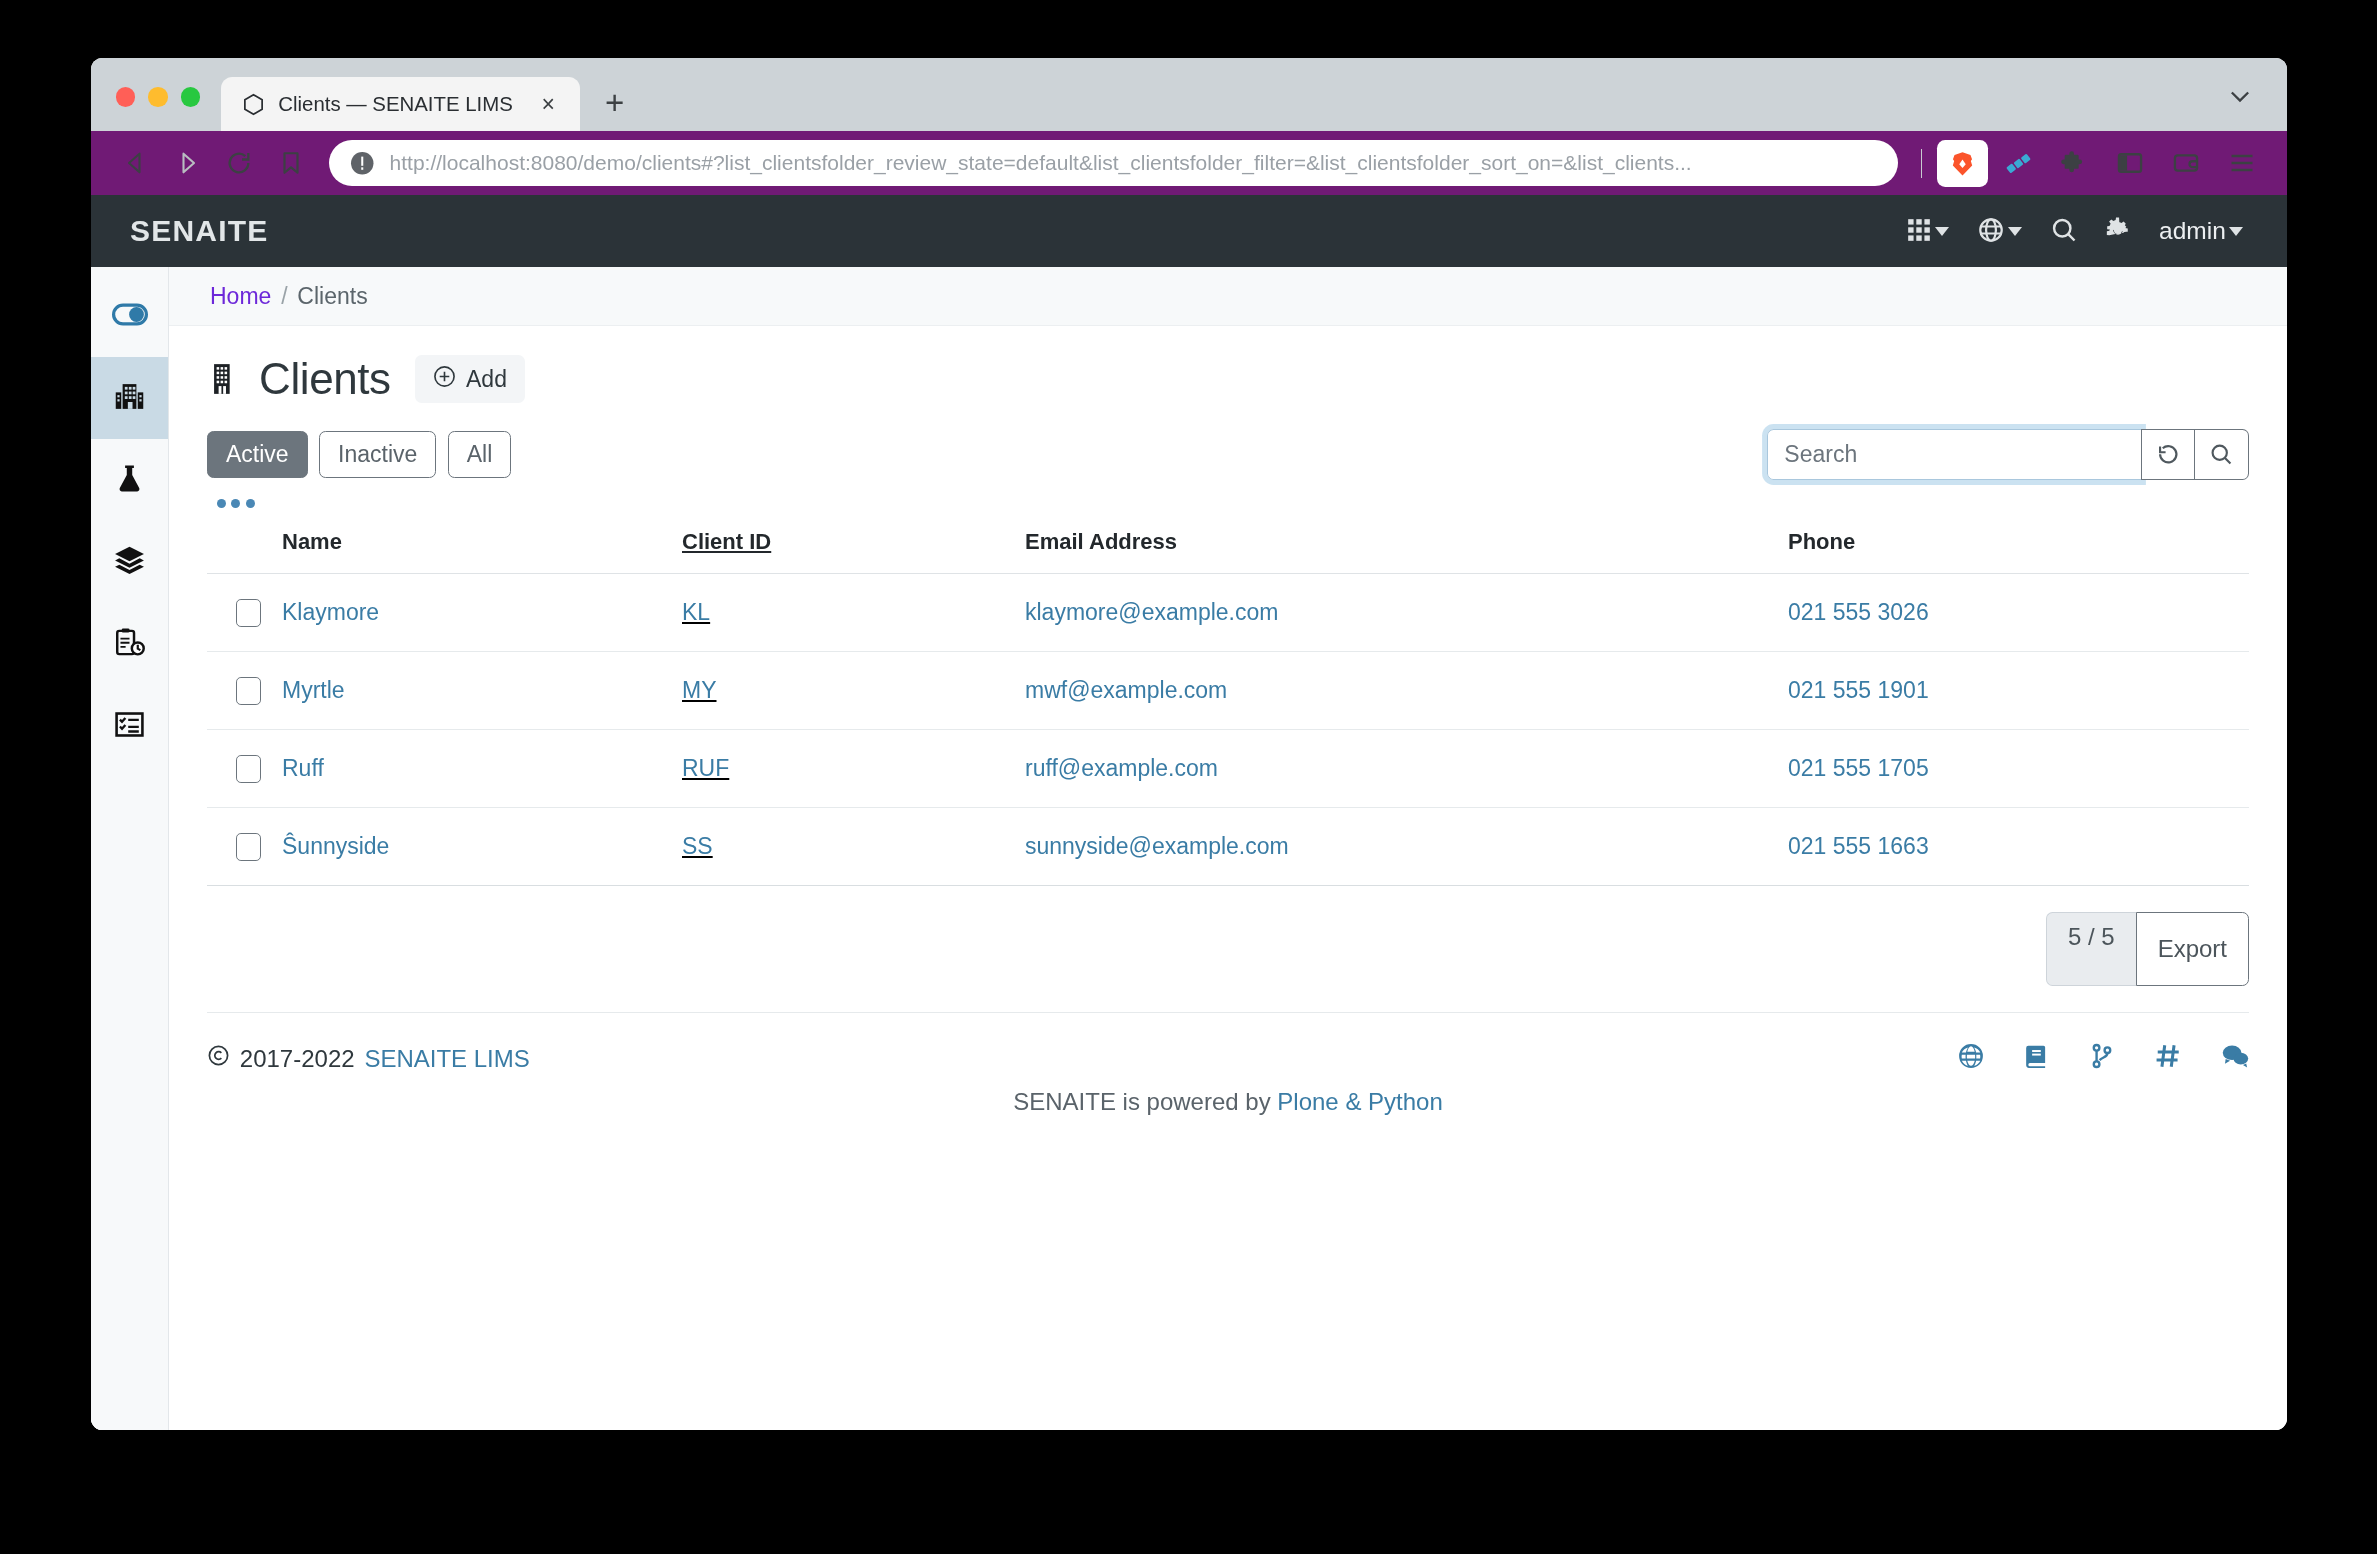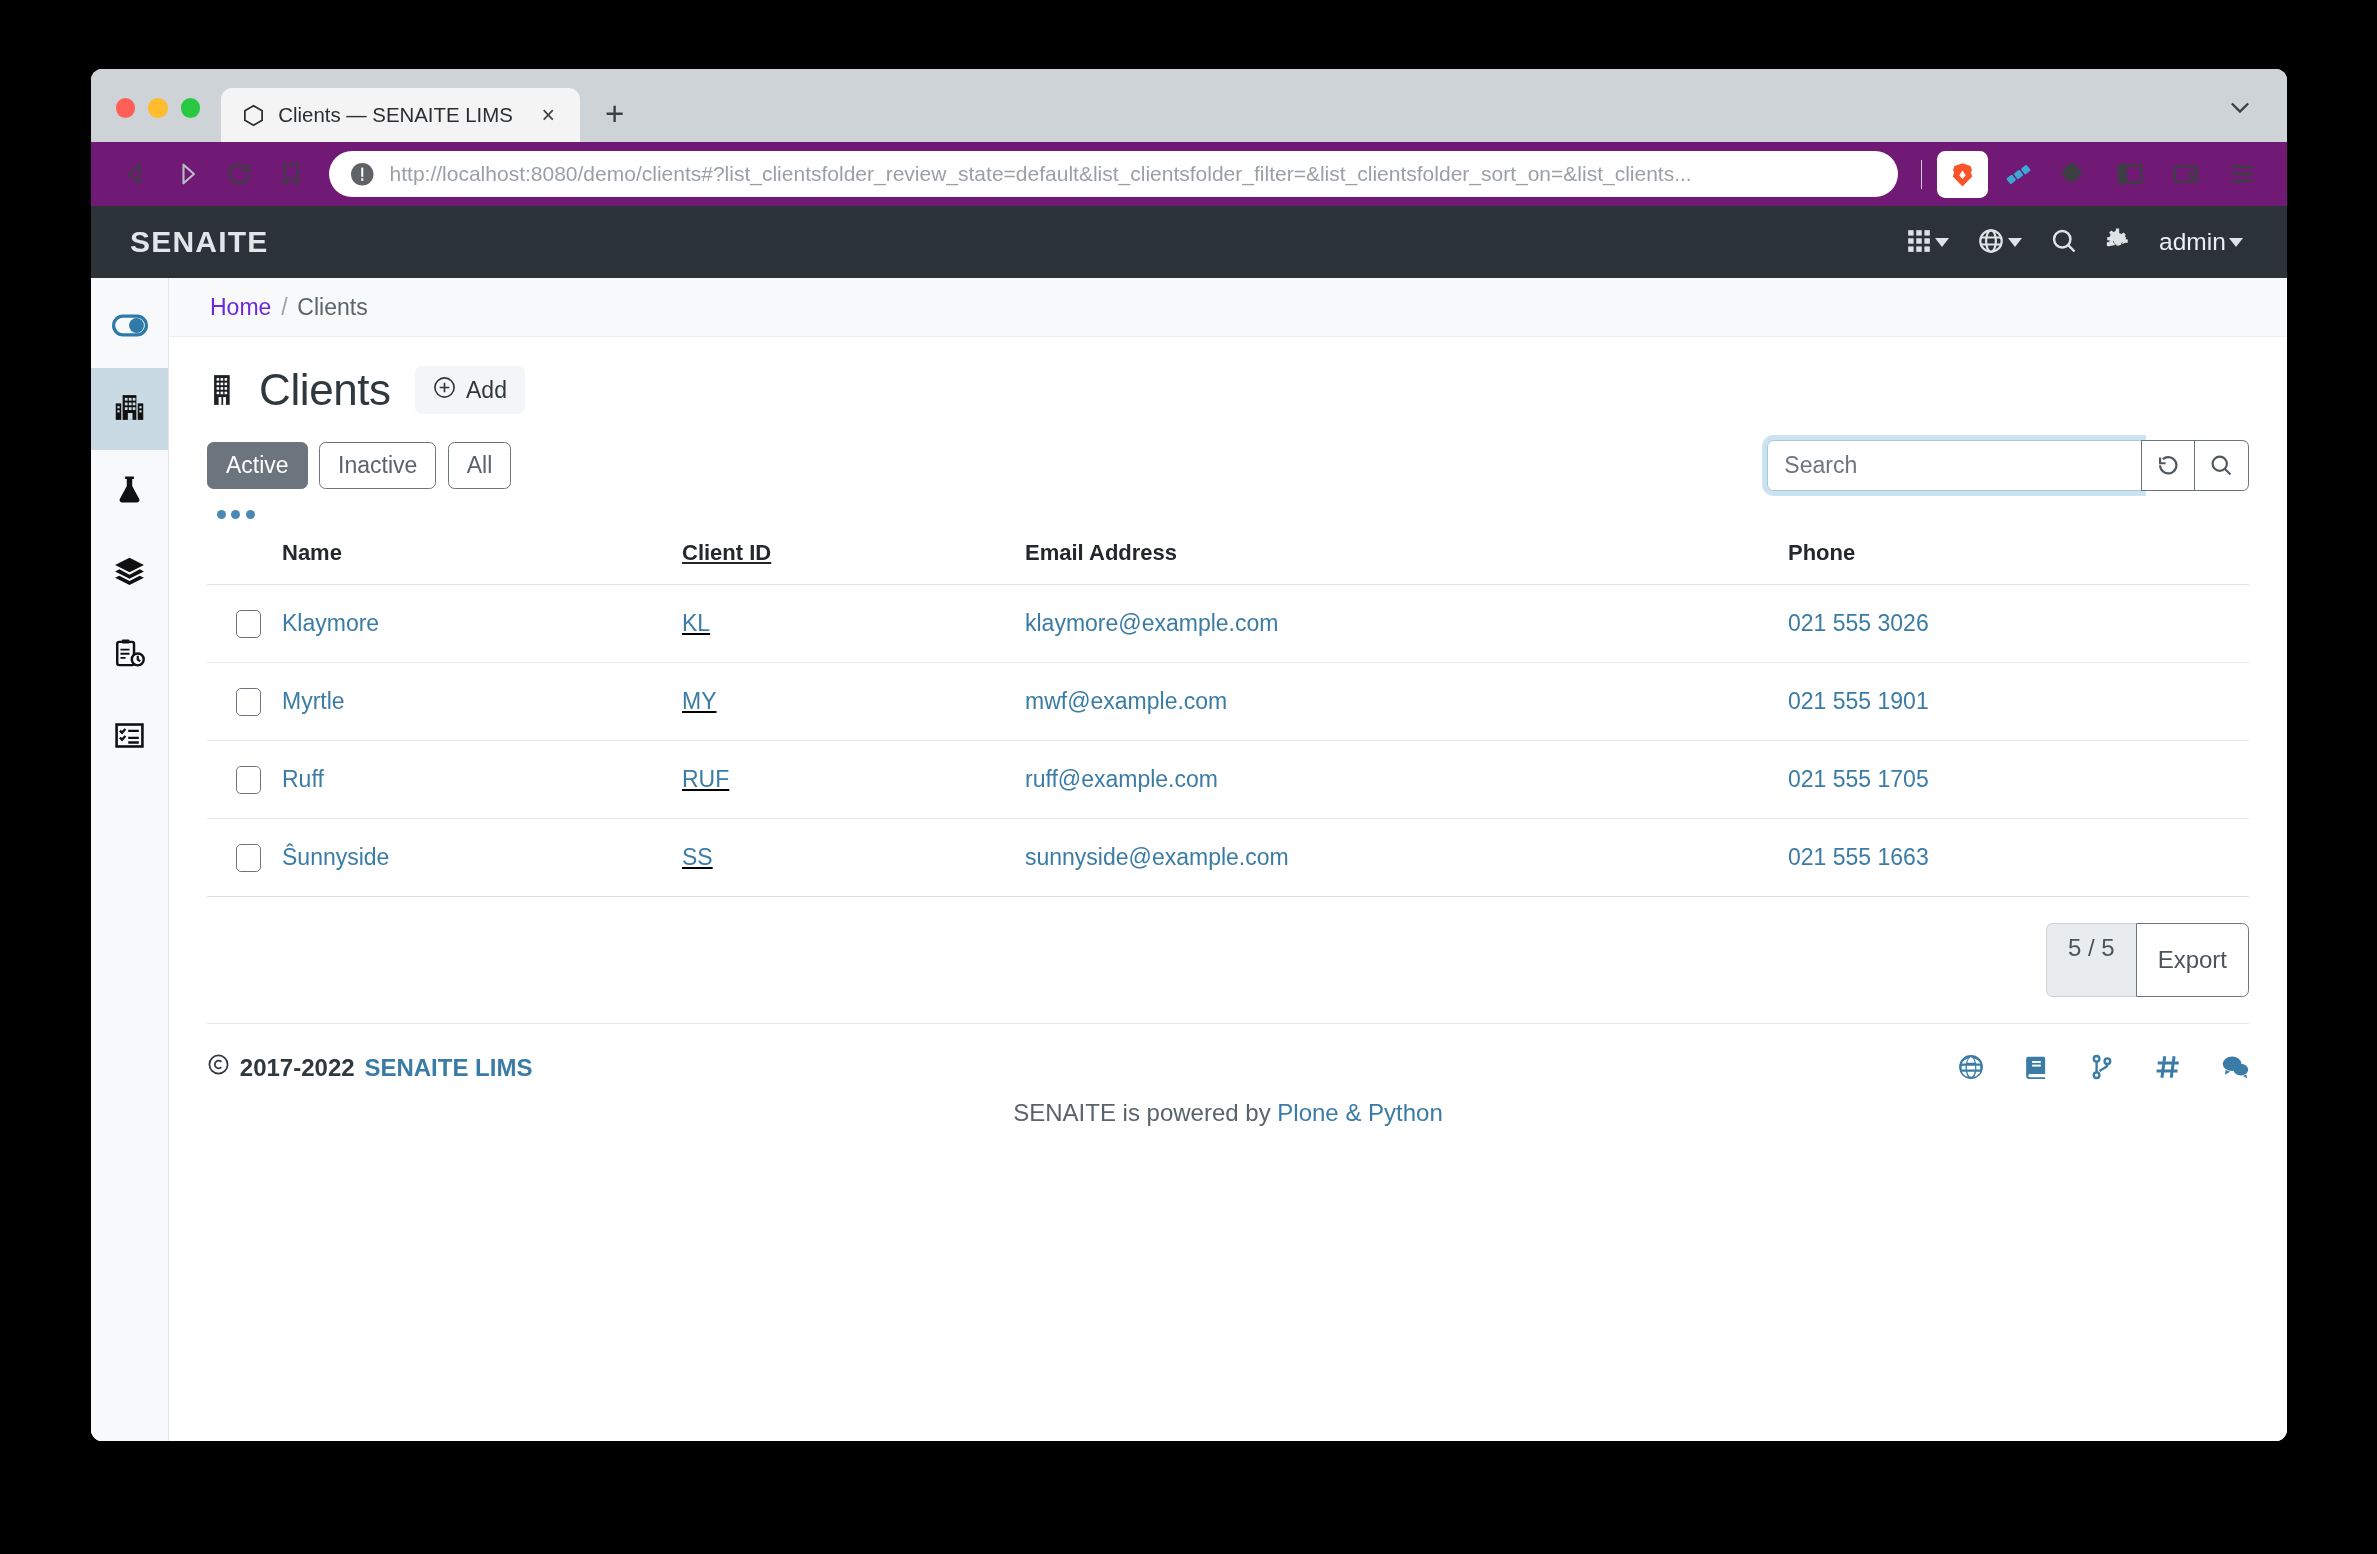--- a/index.html
+++ b/index.html
@@ -6,21 +6,21 @@
   html, body {
     width: 2377px; height: 1554px;
     background: #000;
     font-family: "Liberation Sans", sans-serif;
     overflow: hidden;
   }
 
   
   .window {
     position: absolute;
-    left: 91px; top: 69px;
+    left: 91px; top: 58px;
     width: 2196px; height: 1372px;
     background: #ffffff;
     border-radius: 11.4px;
     overflow: hidden;
     box-shadow: 0 14.7px 49px rgba(0,0,0,.55);
   }
 
   
   .tabstrip {
     height: 73px;
@@ -313,23 +313,22 @@
     font-size: 24px;
     border: 0.8px solid #6c757d;
     border-radius: 0 6.5px 6.5px 0;
     padding: 22px 21px;
     font-family: "Liberation Sans", sans-serif;
   }
 
   
   .footer-sep { border-top: 0.8px solid #e6eaec; margin-top: 1.6px; }
   .footer {
-    display: flex; align-items: flex-start;
+    display: flex; align-items: flex-end;
     padding: 29px 0 0 0;
-    font-weight: bold;
   }
   .copy { font-size: 24px; color: #2f383d; display: flex; align-items: center; gap: 9.8px; }
   .copy a { color: #3a7ca5; text-decoration: none; }
   .footer-icons { margin-left: auto; display: flex; gap: 39px; color: #3a7ca5; align-items: center; }
   .powered {
     text-align: center;
     font-size: 24px;
     color: #5a636a;
     padding-top: 14.7px;
   }

